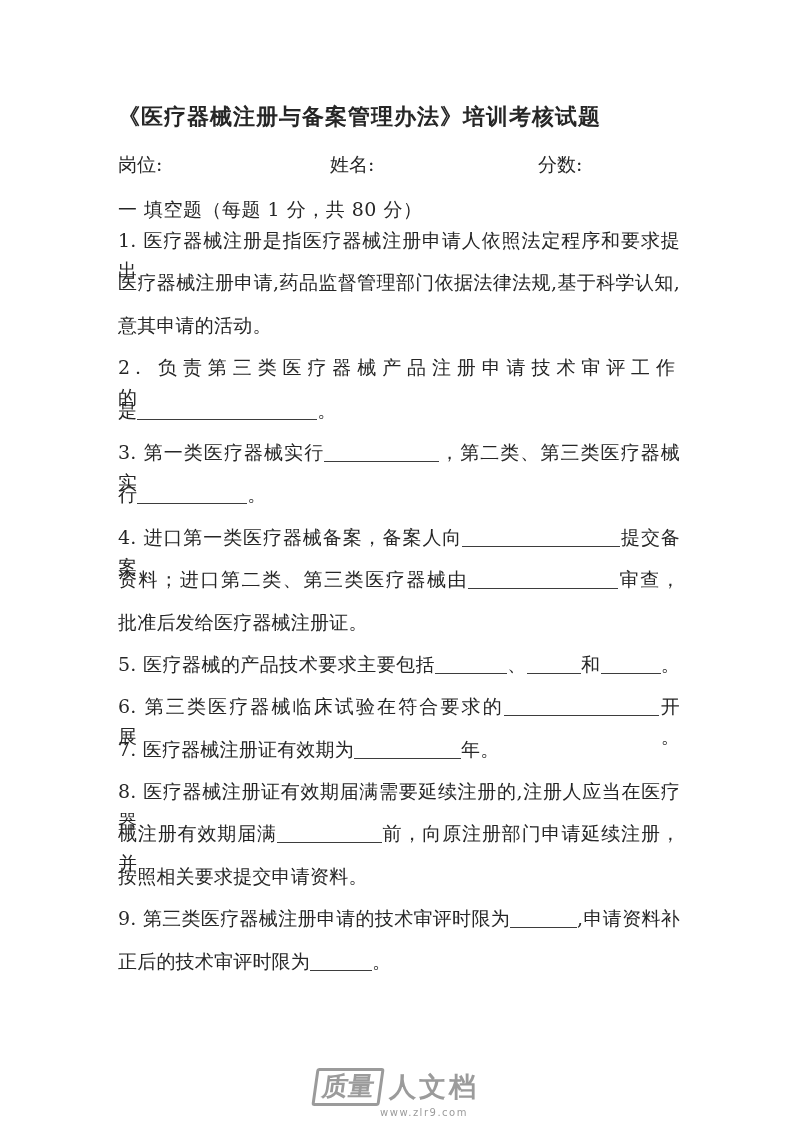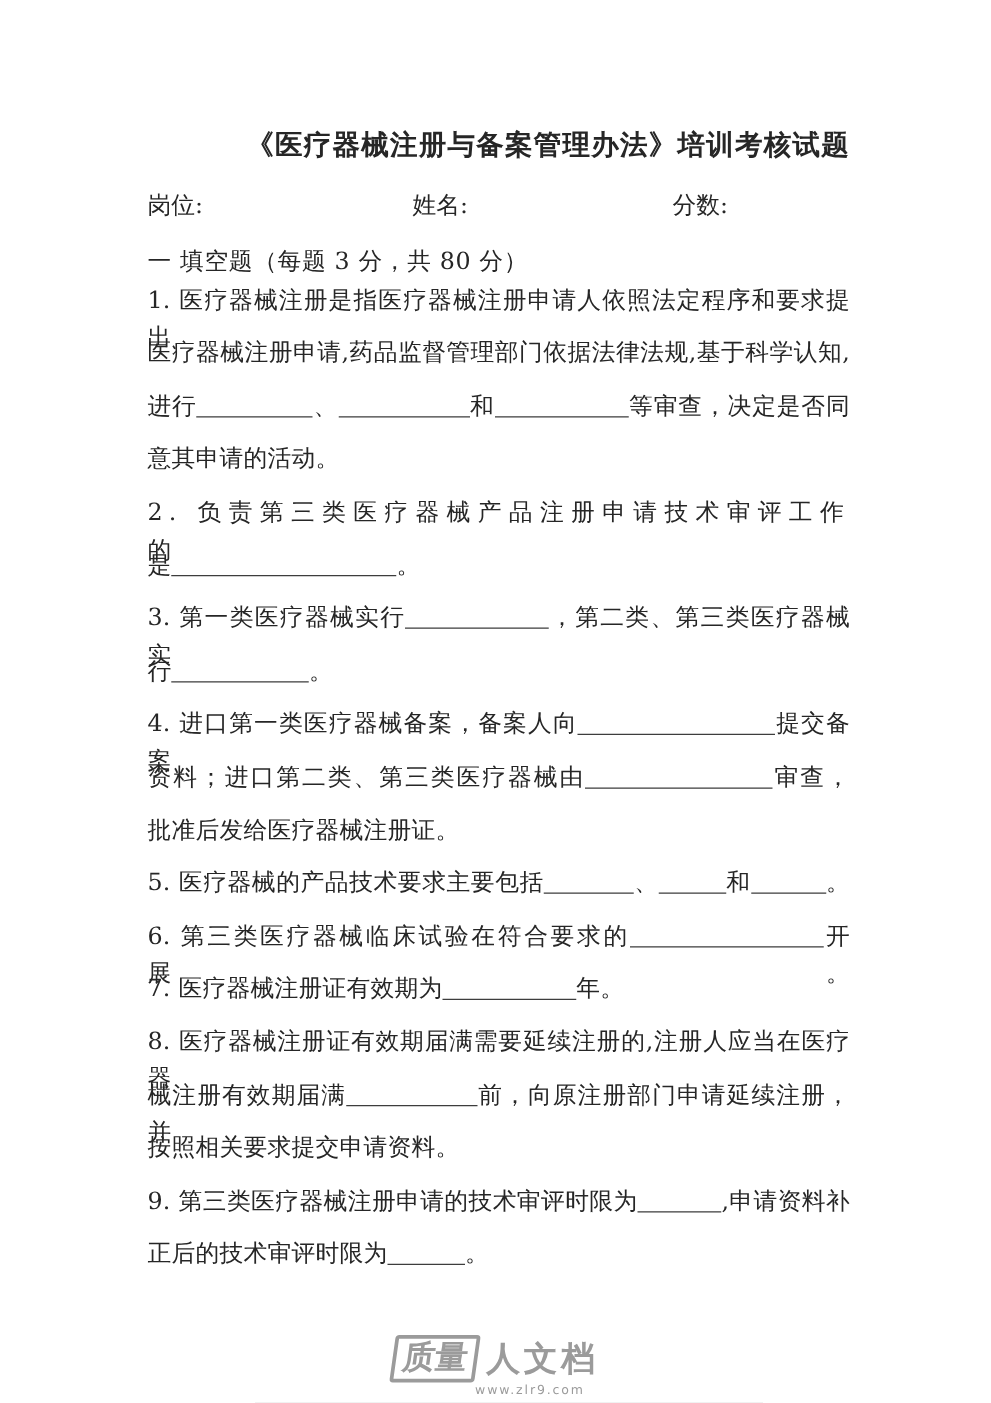--- a/index.html
+++ b/index.html
@@ -14,21 +14,21 @@
   }
   .content {
     position:absolute;
     left:118px; top:0;
     width:562px;
   }
   .title {
     margin:101px 0 0 0;
     font-size:22px;
     font-weight:700;
-    text-align:right;
+    text-align:left;
     letter-spacing:1px;
     line-height:30px;
     white-space:nowrap;
   }
   .fields {
     position:relative;
     margin-top:20px;
     height:27px;
     font-size:19px;
     line-height:27px;
@@ -102,25 +102,24 @@
 <body>
 
 <div id="page">
   <div class="content">
     <h1 class="title">《医疗器械注册与备案管理办法》培训考核试题</h1>
     <div class="fields">
       <span class="f-pos">岗位:</span>
       <span class="f-name">姓名:</span>
       <span class="f-score">分数:</span>
     </div>
-    <div class="section-heading">一 填空题（每题 3 分，共 80 分）</div>
+    <div class="section-heading">一 填空题（每题 1 分，共 80 分）</div>
     <div id="doc-lines">
         <div class="line fill"><span class="seg">1. 医疗器械注册是指医疗器械注册申请人依照法定程序和要求提出</span></div>
         <div class="line fill"><span class="seg">医疗器械注册申请,药品监督管理部门依据法律法规,基于科学认知,</span></div>
-        <div class="line fill"><span class="seg">进行</span><span class="blank" style="width: 93px;"></span><span class="seg">、</span><span class="blank" style="width: 105px;"></span><span class="seg">和</span><span class="blank" style="width: 107px;"></span><span class="seg">等审查，决定是否同</span></div>
         <div class="line"><span class="seg">意其申请的活动。</span></div>
         <div class="line fill spread"><span class="seg">2. 负责第三类医疗器械产品注册申请技术审评工作的</span></div>
         <div class="line"><span class="seg">是</span><span class="blank" style="width: 180px;"></span><span class="seg">。</span></div>
         <div class="line fill"><span class="seg">3. 第一类医疗器械实行</span><span class="blank" style="width: 115px;"></span><span class="seg">，第二类、第三类医疗器械实</span></div>
         <div class="line"><span class="seg">行</span><span class="blank" style="width: 110px;"></span><span class="seg">。</span></div>
         <div class="line fill"><span class="seg">4. 进口第一类医疗器械备案，备案人向</span><span class="blank" style="width: 158px;"></span><span class="seg">提交备案</span></div>
         <div class="line fill"><span class="seg">资料；进口第二类、第三类医疗器械由</span><span class="blank" style="width: 150px;"></span><span class="seg">审查，</span></div>
         <div class="line"><span class="seg">批准后发给医疗器械注册证。</span></div>
         <div class="line fill"><span class="seg">5. 医疗器械的产品技术要求主要包括</span><span class="blank" style="width: 72px;"></span><span class="seg">、</span><span class="blank" style="width: 54px;"></span><span class="seg">和</span><span class="blank" style="width: 60px;"></span><span class="seg">。</span></div>
         <div class="line fill"><span class="seg">6. 第三类医疗器械临床试验在符合要求的</span><span class="blank" style="width: 155px;"></span><span class="seg">开展。</span></div>

